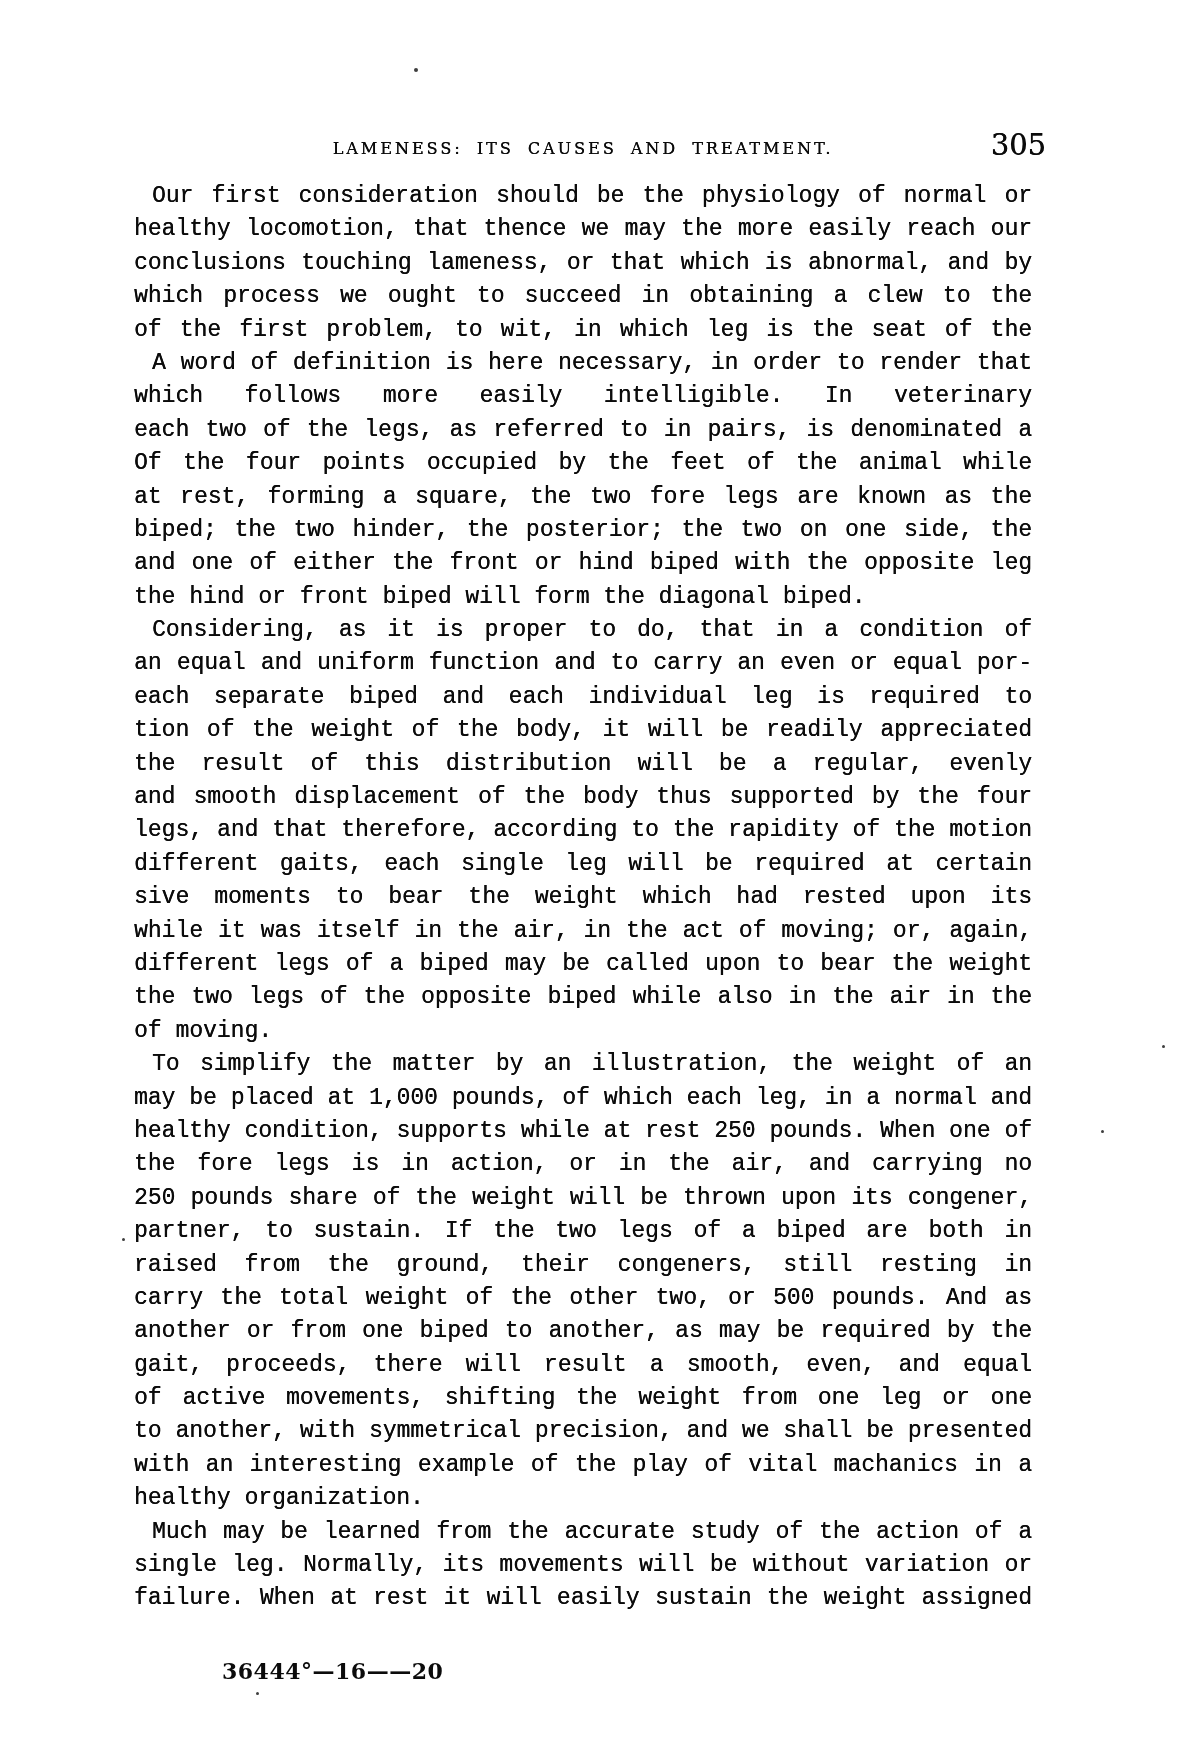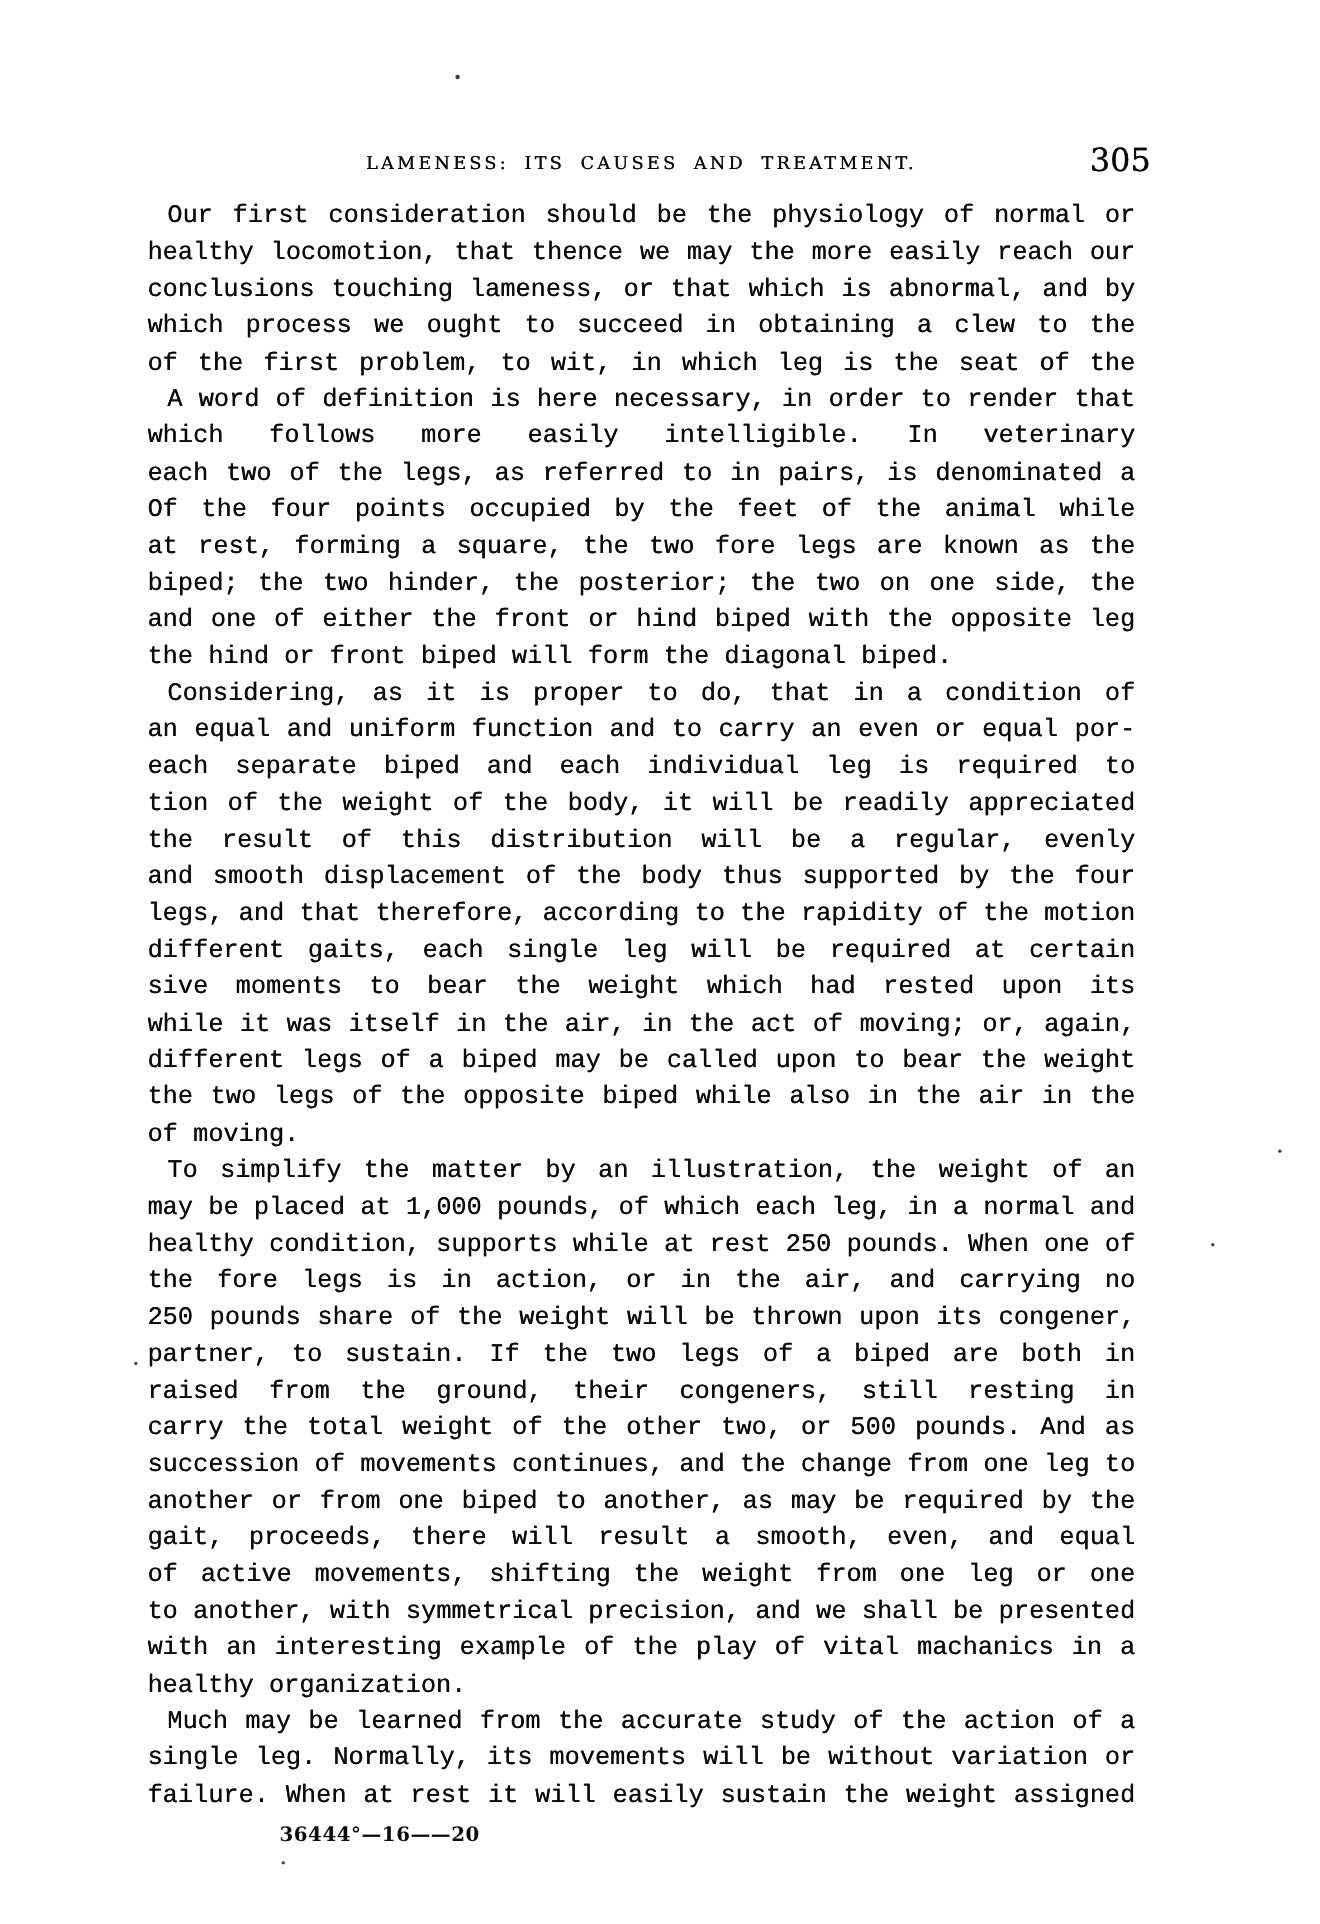--- a/index.html
+++ b/index.html
@@ -53,24 +53,23 @@
     text-align: justify;
     text-align-last: justify;
     font-family: Liberation Mono, monospace;
   }
   .line.first { text-indent: 18px; }
   .line.unjustified { text-align-last: left; }
   .printers-mark {
     position: absolute;
     top: 1658px;
     left: 222px;
-    font-size: 18px;
+    font-size: 22px;
     font-weight: bold;
     letter-spacing: 0.5px;
-    margin-left: 32px;
   }
   .speck {
     position: absolute;
     background: #1c1c1c;
     border-radius: 50%;
     opacity: 0.85;
   }
 </style>
 </head>
 <body>
@@ -116,21 +115,20 @@
       </div>
       <div class="paragraph">
         <div class="line first">To simplify the matter by an illustration, the weight of an animal</div>
         <div class="line">may be placed at 1,000 pounds, of which each leg, in a normal and</div>
         <div class="line">healthy condition, supports while at rest 250 pounds. When one of</div>
         <div class="line">the fore legs is in action, or in the air, and carrying no weight, its</div>
         <div class="line">250 pounds share of the weight will be thrown upon its congener, or</div>
         <div class="line">partner, to sustain. If the two legs of a biped are both in action and</div>
         <div class="line">raised from the ground, their congeners, still resting in inaction, will</div>
         <div class="line">carry the total weight of the other two, or 500 pounds. And as the</div>
-        <div class="line">succession of movements continues, and the change from one leg to</div>
         <div class="line">another or from one biped to another, as may be required by the</div>
         <div class="line">gait, proceeds, there will result a smooth, even, and equal balancing</div>
         <div class="line">of active movements, shifting the weight from one leg or one biped</div>
         <div class="line">to another, with symmetrical precision, and we shall be presented</div>
         <div class="line">with an interesting example of the play of vital machanics in a</div>
         <div class="line unjustified">healthy organization.</div>
       </div>
       <div class="paragraph">
         <div class="line first">Much may be learned from the accurate study of the action of a</div>
         <div class="line">single leg. Normally, its movements will be without variation or</div>

